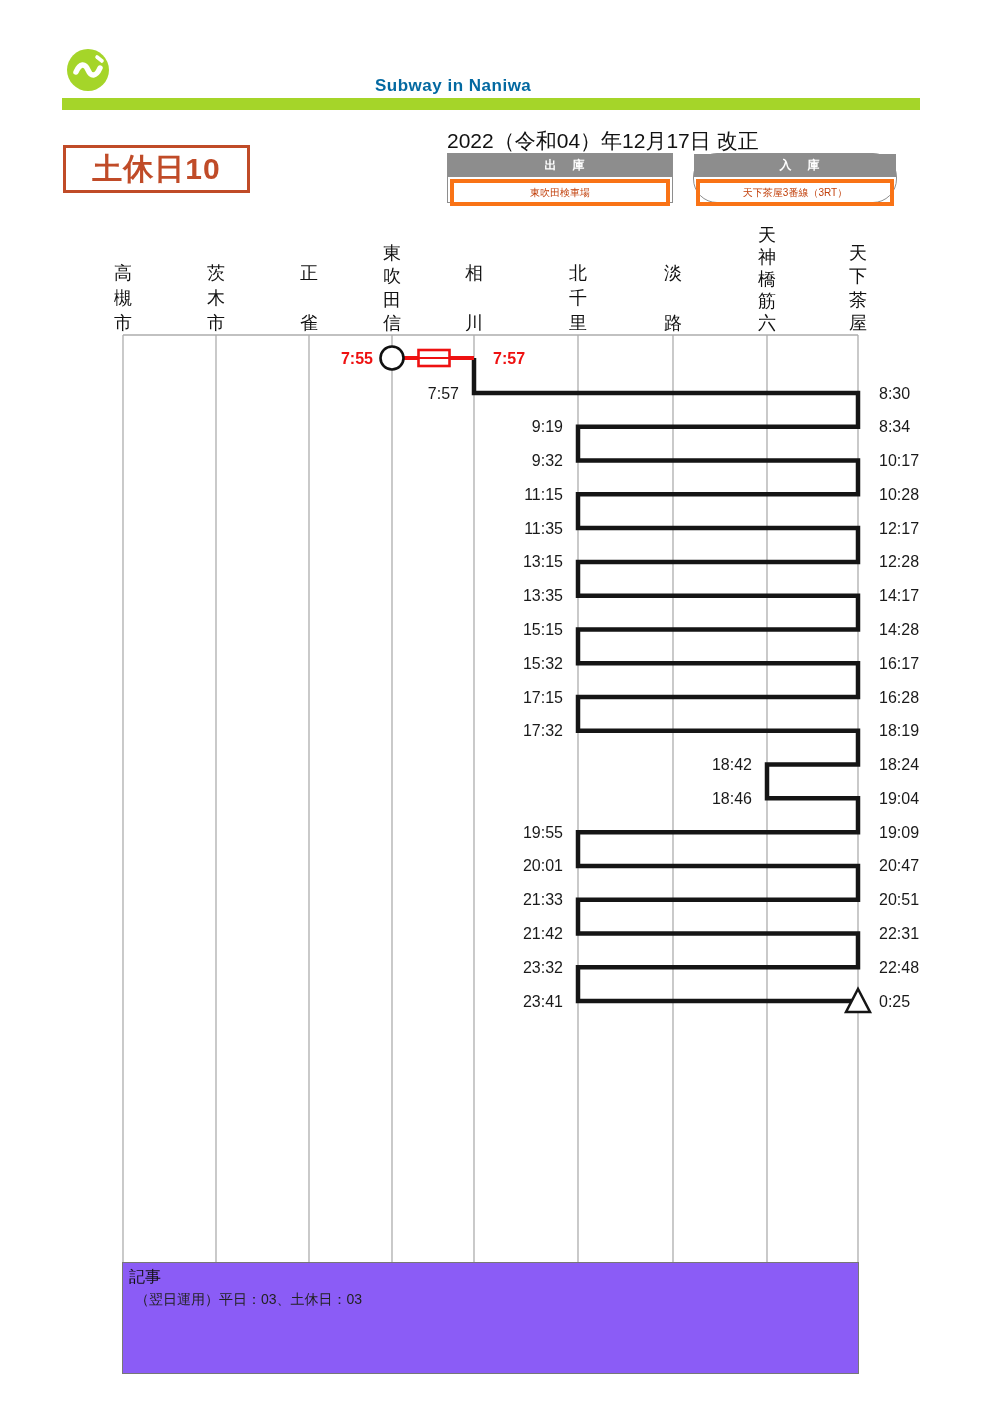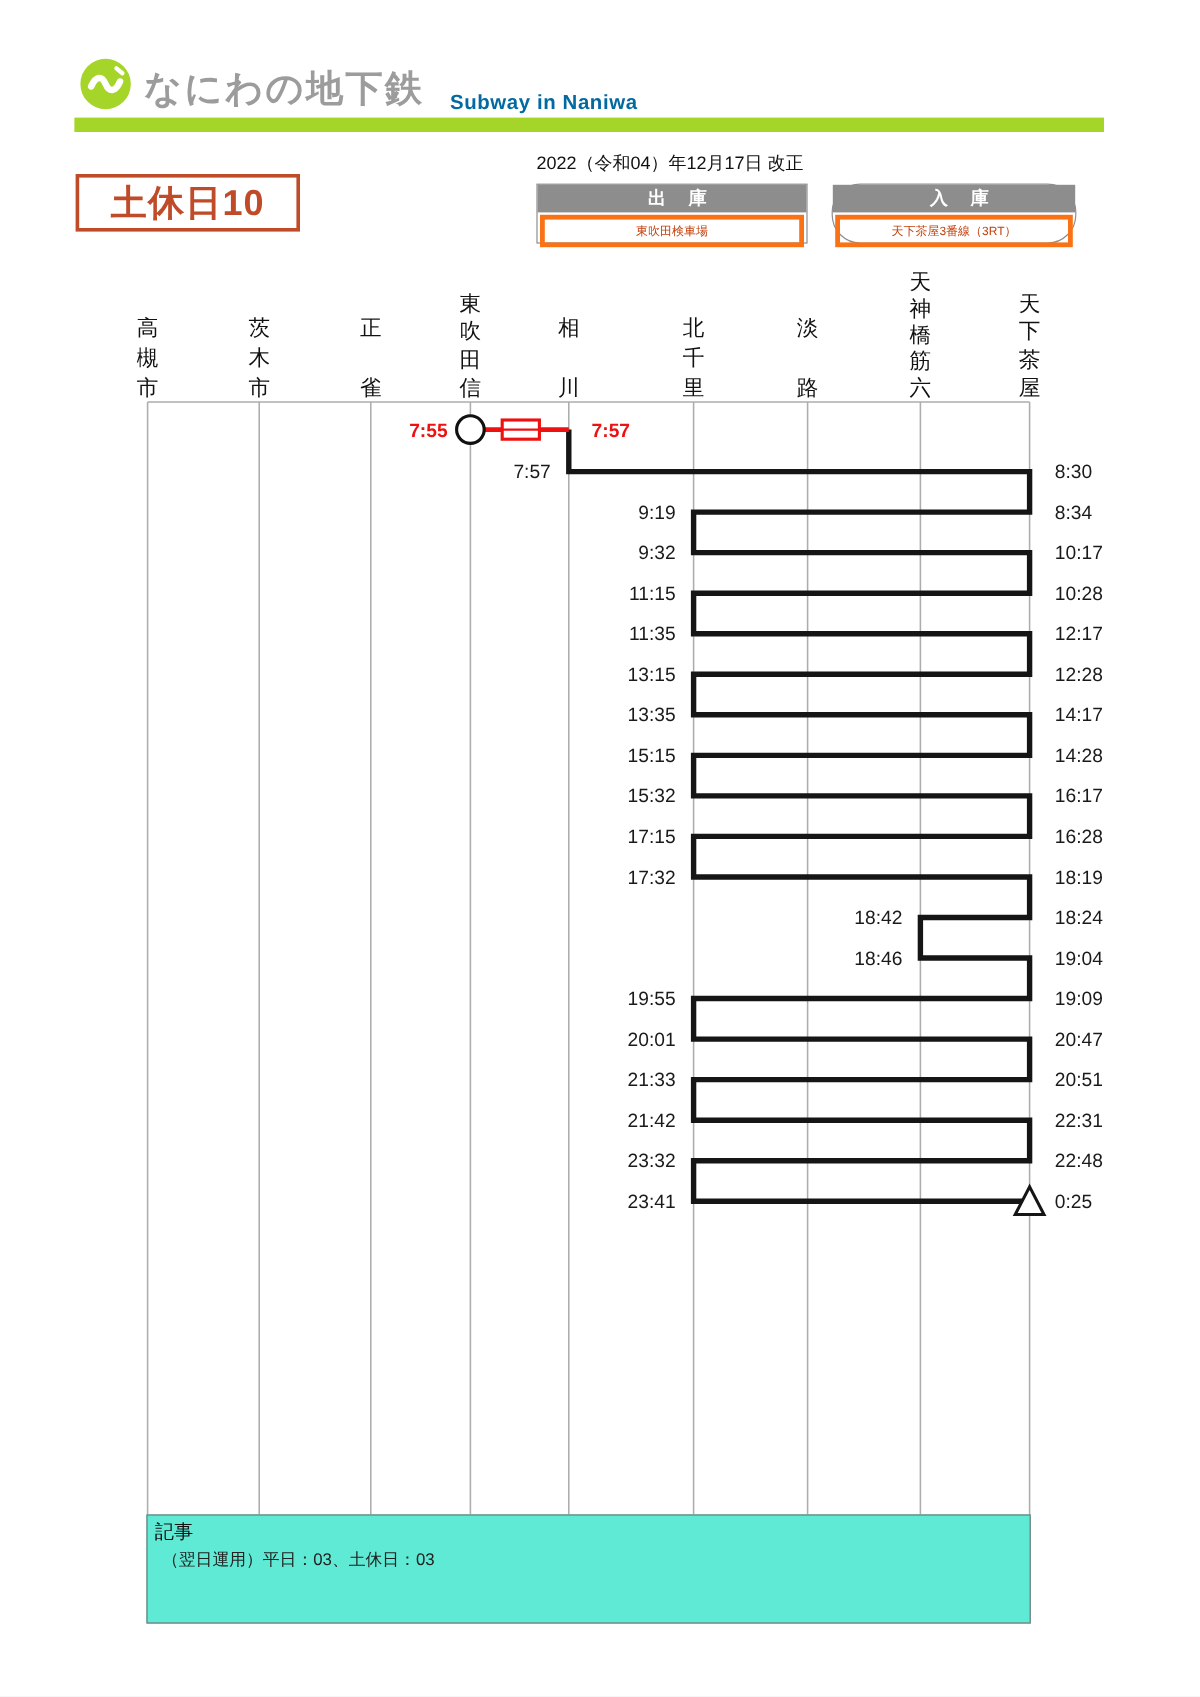--- a/index.html
+++ b/index.html
@@ -10,66 +10,65 @@
   }
 
   
   .logo-circle{position:absolute; left:67px; top:49px; width:42px; height:42px; border-radius:50%;}
   .brand-name{position:absolute; left:120px; top:53px; font-size:31px; font-weight:bold; letter-spacing:2px;}
   .brand-sub{position:absolute; left:375px; top:76px; font-size:17px; font-weight:bold; letter-spacing:0.5px;}
   .green-bar{position:absolute; left:62px; top:98px; width:858px; height:12px;}
 
   
   .doc-title{position:absolute; left:253px; top:118px; font-size:26px; font-weight:bold; color:#0f0f0f; letter-spacing:1px;}
-  .doc-revision{position:absolute; left:447px; top:127px; font-size:15px; font-weight:500; color:#111;}
+  .doc-revision{position:absolute; left:447px; top:127px; font-size:21px; font-weight:500; color:#111;}
   .duty-box{
     position:absolute; left:63px; top:145px; width:187px; height:48px;
     border:3px solid; box-sizing:border-box;
     display:flex; align-items:center; justify-content:center;
     font-size:30px; font-weight:bold; letter-spacing:1px;
   }
 
   
   .depot-box{position:absolute; top:153px; height:50px; box-sizing:border-box; border:1px solid #8e8e8e; background:#fff;}
-  .depot-head{height:23px; color:#fff; font-weight:bold; font-size:15px; letter-spacing:2px;
+  .depot-head{height:23px; color:#fff; font-weight:bold; font-size:12px; letter-spacing:2px;
     display:flex; align-items:center; justify-content:center;padding-left:11px;}
   .depot-value{margin:2px; height:19px; border:4px solid #f97316;
     display:flex; align-items:center; justify-content:center; font-size:10px; color:#c2410c;}
   .depot-out{left:447px; width:226px;}
   .depot-in{left:693px; width:204px;border-radius:24px;}
 
   
   #diagram-svg{position:absolute; left:0; top:0; width:1000px; height:1414px; z-index:1;}
   #station-labels{position:absolute; left:0; top:0; width:1000px; height:1414px; z-index:2; pointer-events:none;}
   .sta-label{
     position:absolute; bottom:1082px; transform:translateX(-50%);
     display:flex; flex-direction:column; justify-content:space-between; align-items:center;
     font-size:18px; font-weight:500; color:#111; line-height:1;
   }
 
   
   .notes-box{
-    position:absolute; left:122px; top:1262px; width:737px; height:91px;
-    box-sizing:border-box; border:1.5px solid #777; background:#5eead4; z-index:2;
+    position:absolute; left:122px; top:1262px; width:737px; height:112px;
+    box-sizing:border-box; border:1.5px solid #777; background:#8b5cf6; z-index:2;
   }
   .notes-title{position:absolute; left:6px; top:4px; font-size:16px; color:#111;}
   .notes-body{position:absolute; left:12px; top:28px; font-size:14px; color:#222;}
 </style>
 </head>
 <body>
 
 <div class="page">
 
   <div class="logo-circle" id="logo-circle" style="background: rgb(165, 213, 41);">
     <svg width="42" height="42" viewBox="-21 -21 42 42">
       <path d="M -12 2 C -8 -7, -3 -7, 0 0 C 3 7, 8 7, 12 -2" fill="none" stroke="#fff" stroke-width="5.5" stroke-linecap="round"></path>
       <path d="M 9 -13 L 14 -9" fill="none" stroke="#fff" stroke-width="3.6" stroke-linecap="round"></path>
     </svg>
   </div>
-  <div class="brand-name" id="brand-name" style="color: rgb(156, 156, 156);">なにわの地下鉄</div>
   <div class="brand-sub" id="brand-sub" style="color: #0369a1;">Subway in Naniwa</div>
   <div class="green-bar" id="green-bar" style="background: rgb(165, 213, 41);"></div>
 
   <div class="doc-revision">2022（令和04）年12月17日 改正</div>
   <div class="duty-box" id="duty-box" style="color: rgb(192, 75, 40); border-color: rgb(192, 75, 40);">土休日10</div>
 
   <div class="depot-box depot-out">
     <div class="depot-head" id="depot-out-head" style="background: rgb(141, 141, 141);">出　庫</div>
     <div class="depot-value">東吹田検車場</div>
   </div>

